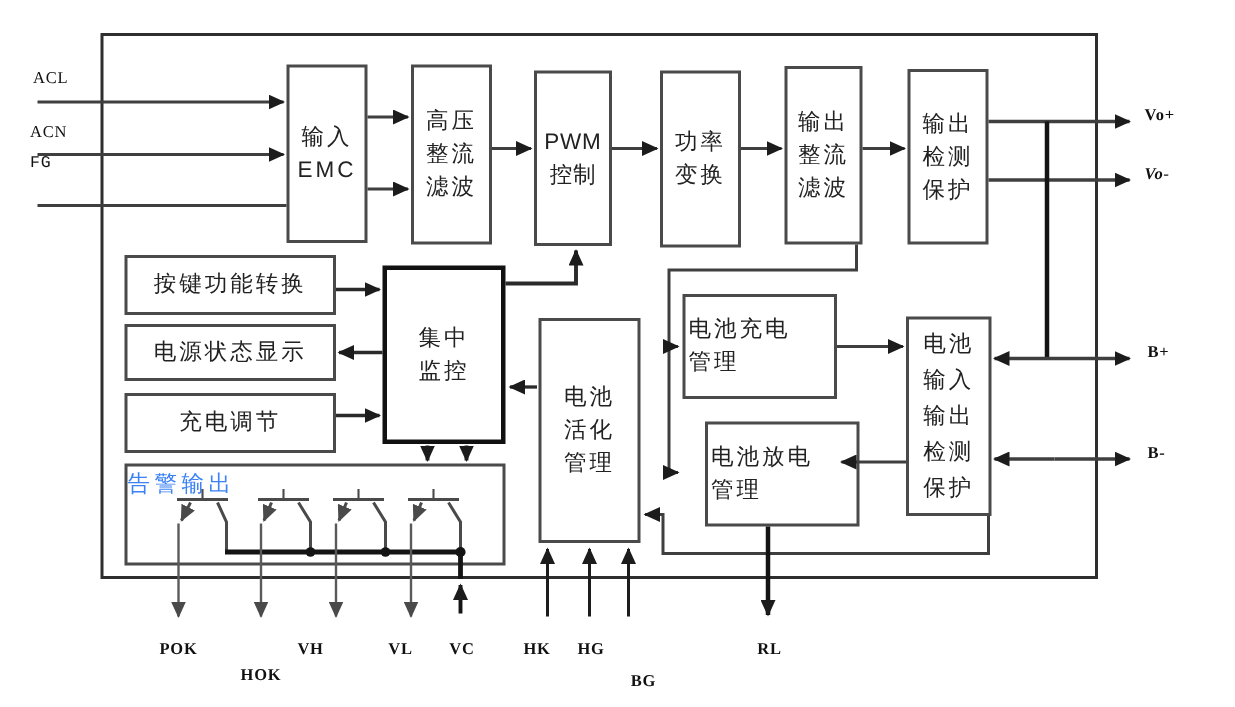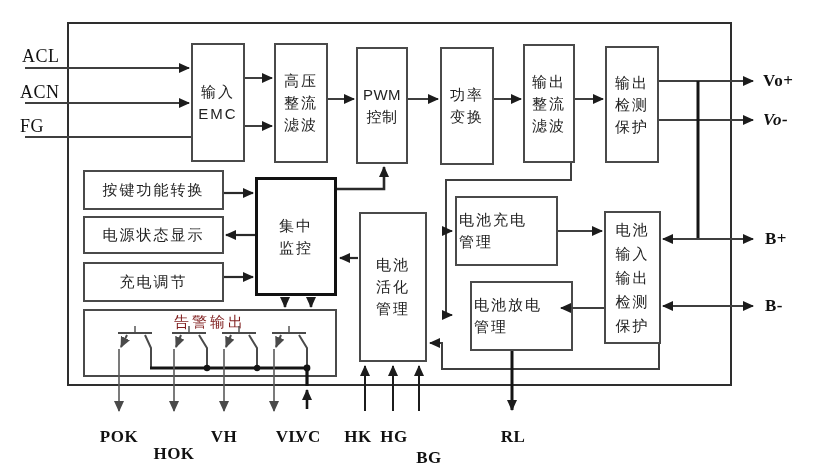--- a/index.html
+++ b/index.html
@@ -9,24 +9,24 @@
   }
   .blk{
     position:absolute;background:#fff;border:2px solid #4a4a4a;box-sizing:border-box;
     display:flex;align-items:center;justify-content:center;text-align:center;
     font-size:15px;line-height:22px;letter-spacing:2px;white-space:pre-line;color:#222;
   }
   .blk.thick{border:3px solid #111;}
   .blk.leftpad{justify-content:flex-start;text-align:left;padding-left:2px;letter-spacing:2px;}
   .outer-border{position:absolute;border:2px solid #2e2e2e;background:transparent;box-sizing:border-box;}
   .alarm-box{position:absolute;border:2px solid #4a4a4a;box-sizing:border-box;background:#fff;}
-  .alarm-title{position:absolute;width:100%;top:2px;text-align:center;font-size:15px;letter-spacing:3px;color:#7f1d1d;}
+  .alarm-title{position:absolute;width:100%;top:2px;font-size:15px;letter-spacing:3px;color:#3b82f6;}
   .portlabel{position:absolute;font-family:"Liberation Serif","DejaVu Serif",serif;
-    font-size:18px;color:#111;letter-spacing:0.5px;}
-  .portlabel.b{font-weight:700;font-size:17px;text-align:center;}
+    font-size:11px;color:#111;letter-spacing:0.5px;}
+  .portlabel.b{font-weight:700;font-size:11px;text-align:center;}
   svg{position:absolute;left:0;top:0;pointer-events:none;}
 </style>
 </head>
 <body>
 
 <div id="canvas">
 
   <div class="outer-border" style="left:67px;top:22px;width:665px;height:364px;"></div>
 
   <div class="blk" style="left:191px;top:43px;width:54px;height:119px;">输入
@@ -63,31 +63,31 @@
 输出
 检测
 保护</div>
 
   <div class="alarm-box" style="left:83px;top:309px;width:254px;height:68px;">
     <div class="alarm-title">告警输出</div>
   </div>
 
   <div class="portlabel" style="left:22px;top:46px;">ACL</div>
   <div class="portlabel" style="left:20px;top:82px;">ACN</div>
-  <div class="portlabel" style="left:20px;top:116px;">FG</div>
+  <div class="portlabel" style="left:20px;top:103px;font-family:Liberation Mono, monospace;">FG</div>
 
   <div class="portlabel b" style="left:763px;top:71px;">Vo+</div>
   <div class="portlabel b" style="left:763px;top:110px;font-style:italic;">Vo-</div>
   <div class="portlabel b" style="left:765px;top:229px;">B+</div>
   <div class="portlabel b" style="left:765px;top:296px;">B-</div>
 
   <div class="portlabel b" style="left:98px;top:427px;width:42px;">POK</div>
   <div class="portlabel b" style="left:153px;top:427px;width:42px;margin-top:17px;">HOK</div>
-  <div class="portlabel b" style="left:207px;top:427px;width:34px;">VH</div>
-  <div class="portlabel b" style="left:271px;top:427px;width:34px;">VL</div>
+  <div class="portlabel b" style="left:190px;top:427px;width:34px;">VH</div>
+  <div class="portlabel b" style="left:250px;top:427px;width:34px;">VL</div>
   <div class="portlabel b" style="left:291px;top:427px;width:34px;">VC</div>
   <div class="portlabel b" style="left:341px;top:427px;width:34px;">HK</div>
   <div class="portlabel b" style="left:377px;top:427px;width:34px;">HG</div>
   <div class="portlabel b" style="left:411px;top:448px;width:36px;">BG</div>
   <div class="portlabel b" style="left:495px;top:427px;width:36px;">RL</div>
 
   <svg width="823" height="471" viewBox="0 0 823 471">
     <defs>
       <marker id="ah" markerUnits="userSpaceOnUse" markerWidth="12" markerHeight="10" refX="10" refY="5" orient="auto">
         <path d="M0,0 L11,5 L0,10 Z" fill="#1c1c1c"></path>

